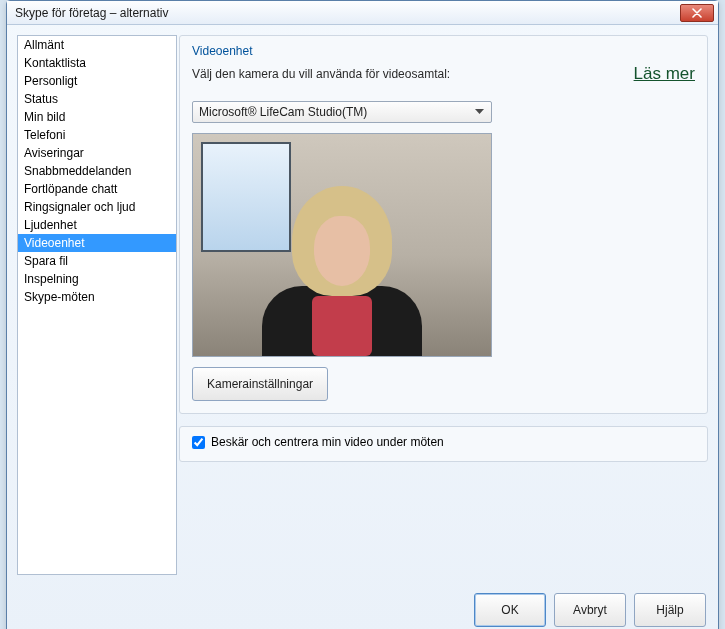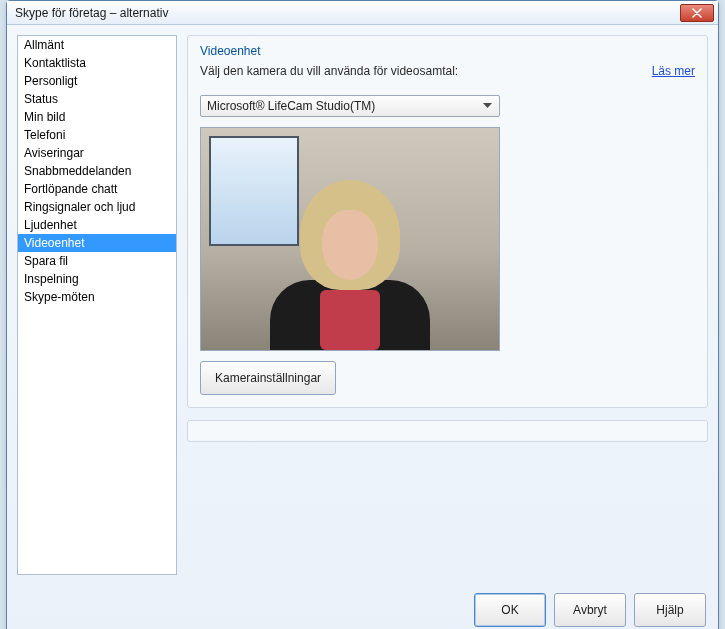--- a/index.html
+++ b/index.html
@@ -43,21 +43,21 @@
     border-radius: 2px;
     display: flex;
     align-items: center;
     justify-content: center;
     cursor: pointer;
   }
   .closebtn svg { display:block; }
   .body {
     display: flex;
     padding: 10px;
-    gap: 10px;
+    gap: 2px;
   }
   .sidebar {
     width: 160px;
     height: 540px;
     background: #fff;
     border: 1px solid #b0bfd2;
     overflow: hidden;
   }
   .sidebar-item {
     padding: 1px 6px;
@@ -91,24 +91,24 @@
     margin-bottom: 6px;
   }
   .label-row {
     display: flex;
     justify-content: space-between;
     align-items: center;
     margin-bottom: 17px;
   }
   .label-text { color: #2a2a2a; }
   .link {
-    color: #1d4ed8;
+    color: #14532d;
     text-decoration: underline;
     cursor: pointer;
-    font-size: 12px;
+    font-size: 17px;
   }
   .dropdown {
     width: 300px;
     height: 22px;
     background: linear-gradient(#fdfdfd,#ececec);
     border: 1px solid #9aa8ba;
     border-radius: 2px;
     display: flex;
     align-items: center;
     padding: 0 4px 0 6px;
@@ -243,20 +243,24 @@
             <div class="hair"></div>
             <div class="face"></div>
           </div>
         </div>
         <div class="camera-btn-wrap">
           <button class="btn">Kamerainställningar</button>
         </div>
       </div>
 
       <div class="group">
+        <label class="check-row">
+          <input type="checkbox" checked="" style="">
+          <span>Beskär och centrera min video under möten</span>
+        </label>
       </div>
     </div>
   </div>
 
   <div class="footer">
     <button class="btn primary">OK</button>
     <button class="btn">Avbryt</button>
     <button class="btn">Hjälp</button>
   </div>
 </div>

